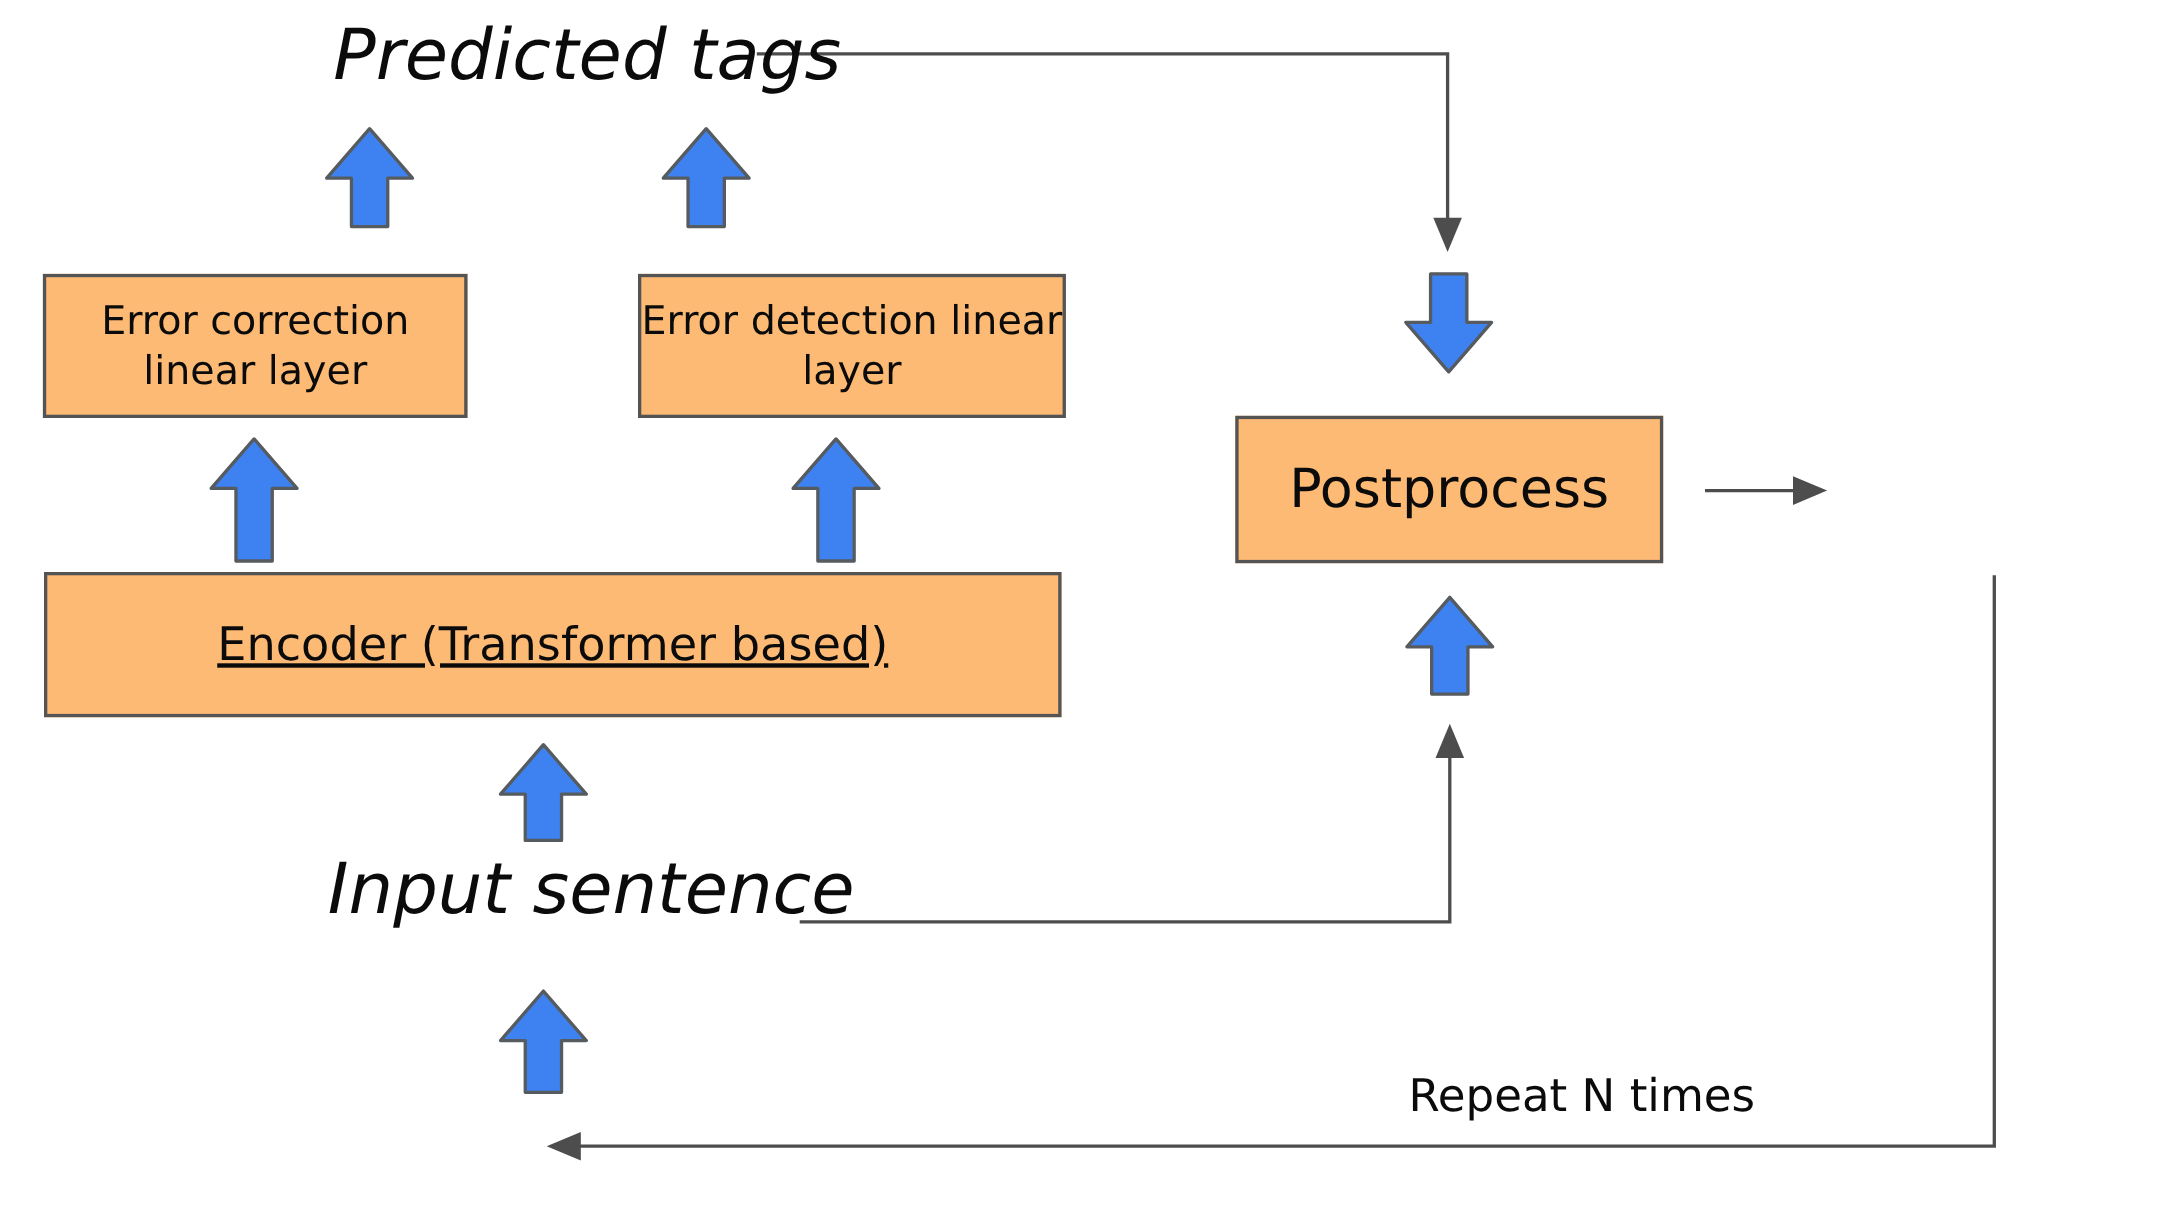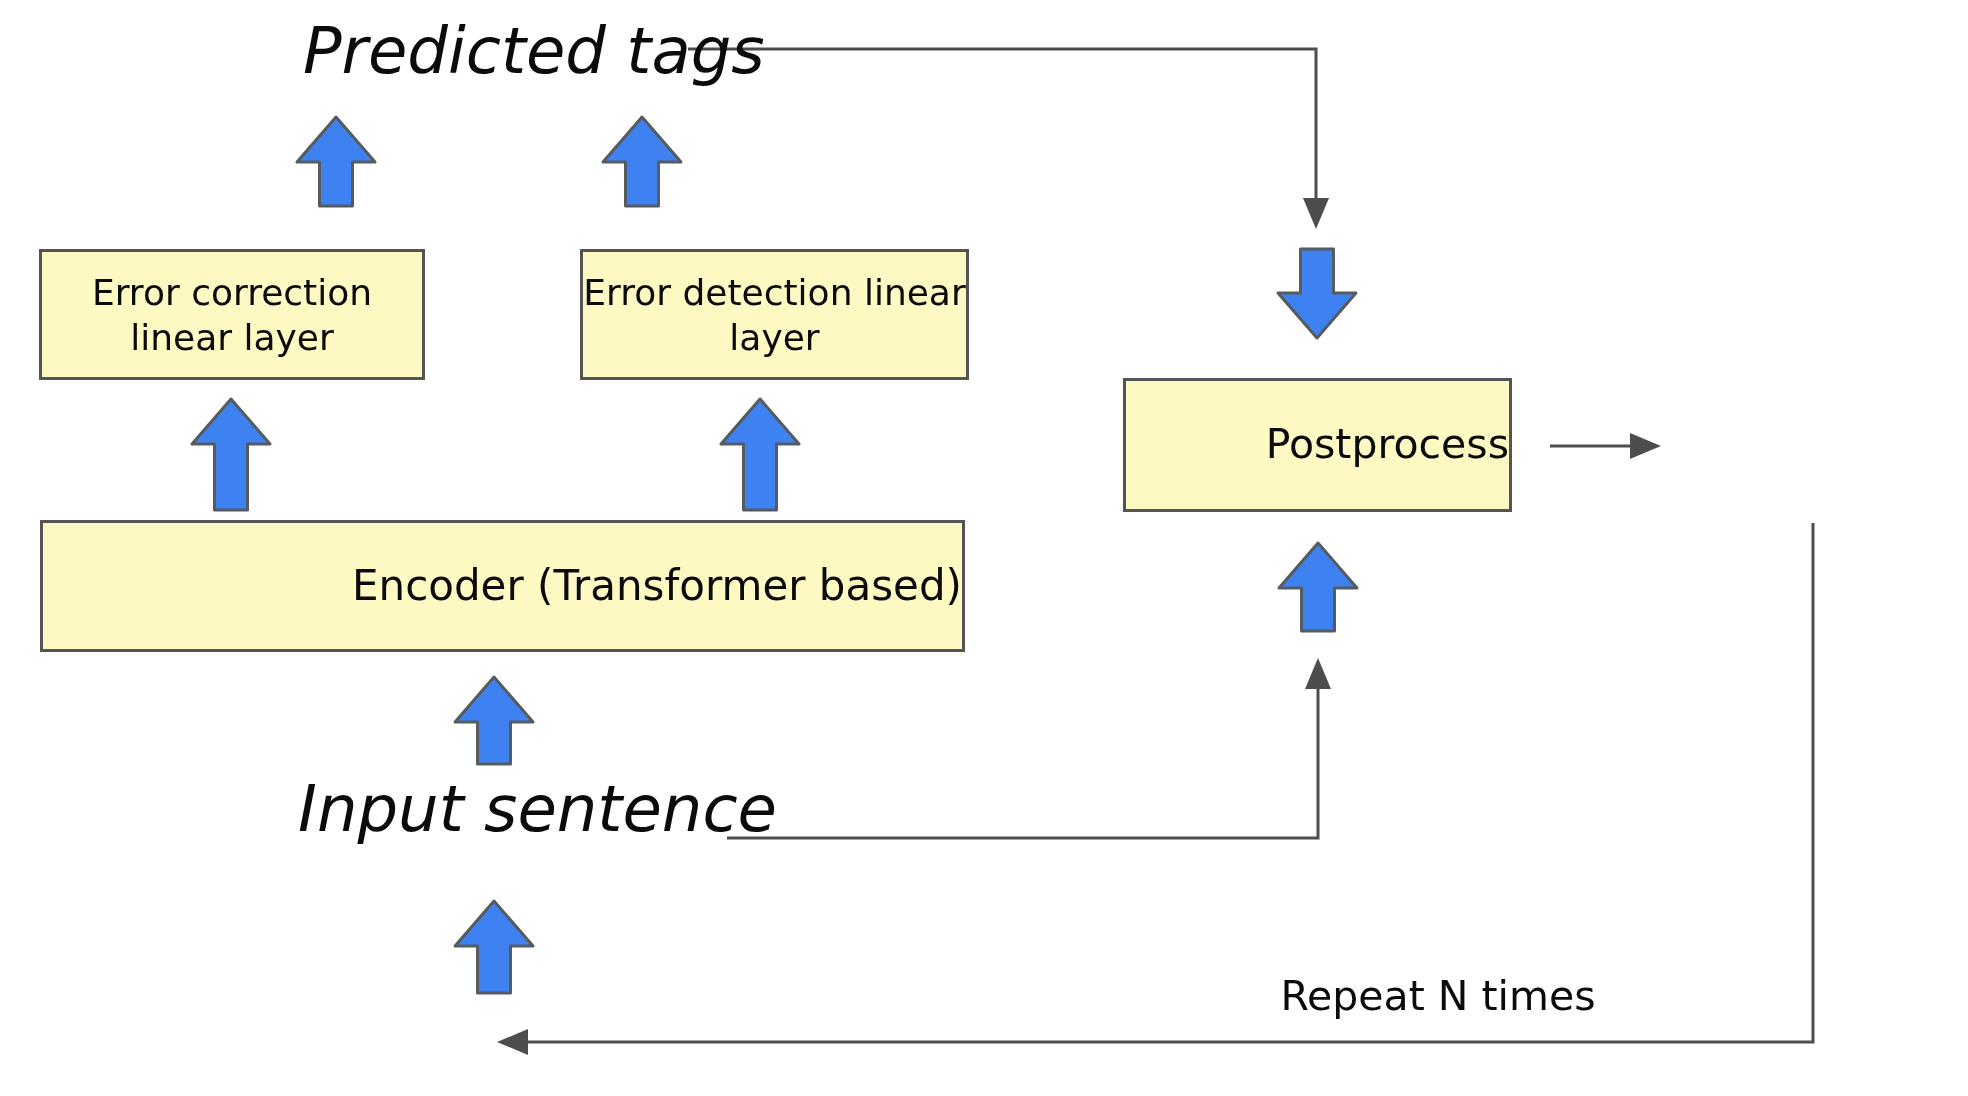--- a/index.html
+++ b/index.html
@@ -10,30 +10,30 @@
     font-family:"DejaVu Sans","Liberation Sans",sans-serif;
     color:#0b0b0b;
     overflow:hidden;
   }
   #connectors{position:absolute;left:0;top:0;width:1968px;height:1096px;}
   .block-arrow{fill:#3e82f1;stroke:#565b60;stroke-width:3;stroke-linejoin:round;}
   .thin-line{fill:none;stroke:#4d4d4d;stroke-width:3;}
   .thin-head{fill:#4d4d4d;stroke:none;}
   .node{
     position:absolute;
-    background:#fef9c3;
+    background:#fdba74;
     border:3px solid #545454;
-    display:flex;align-items:center;justify-content:flex-end;
+    display:flex;align-items:center;justify-content:center;
     text-align:center;
     box-sizing:border-box;
     line-height:1.25;
   }
   .node.small{font-size:36px;}
   .node.wide{font-size:42px;}
-  .node.post{font-size:41px;}
+  .node.post{font-size:49px;}
   .free-label{position:absolute;white-space:nowrap;font-size:64px;font-style:italic;}
   .free-label.wrap{white-space:normal;text-align:center;line-height:1.32;}
   .repeat-label{position:absolute;font-size:41px;text-align:center;white-space:nowrap;}
 </style>
 </head>
 <body>
 
 <div id="stage">
 
   <svg id="connectors" viewBox="0 0 1968 1096" xmlns="http://www.w3.org/2000/svg">
@@ -69,21 +69,21 @@
   <div class="repeat-label" style="left:1268px;top:972px;width:340px;">Repeat N times</div>
 
   <div class="node small" style="left:39px;top:249px;width:386px;height:131px;">
     <span>Error correction linear layer</span>
   </div>
 
   <div class="node small" style="left:580px;top:249px;width:389px;height:131px;">
     <span>Error detection linear layer</span>
   </div>
 
-  <div class="node wide" style="left:40px;top:520px;width:925px;height:132px;">
+  <div class="node wide" style="left:40px;top:520px;width:925px;height:132px;text-decoration:underline;">
     <span>Encoder (Transformer based)</span>
   </div>
 
   <div class="node post" style="left:1123px;top:378px;width:389px;height:134px;">
     <span>Postprocess</span>
   </div>
 
 </div>
 
 </body></html>

